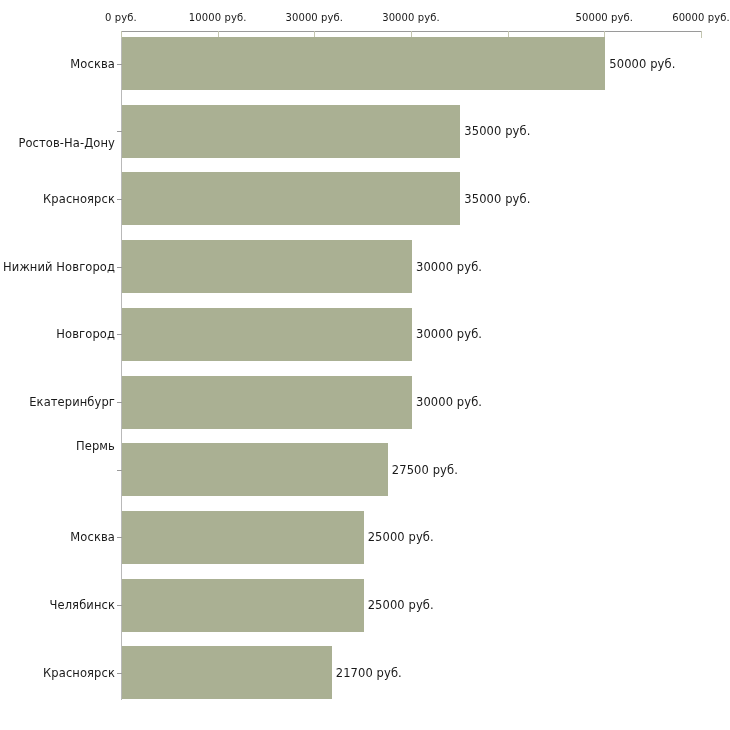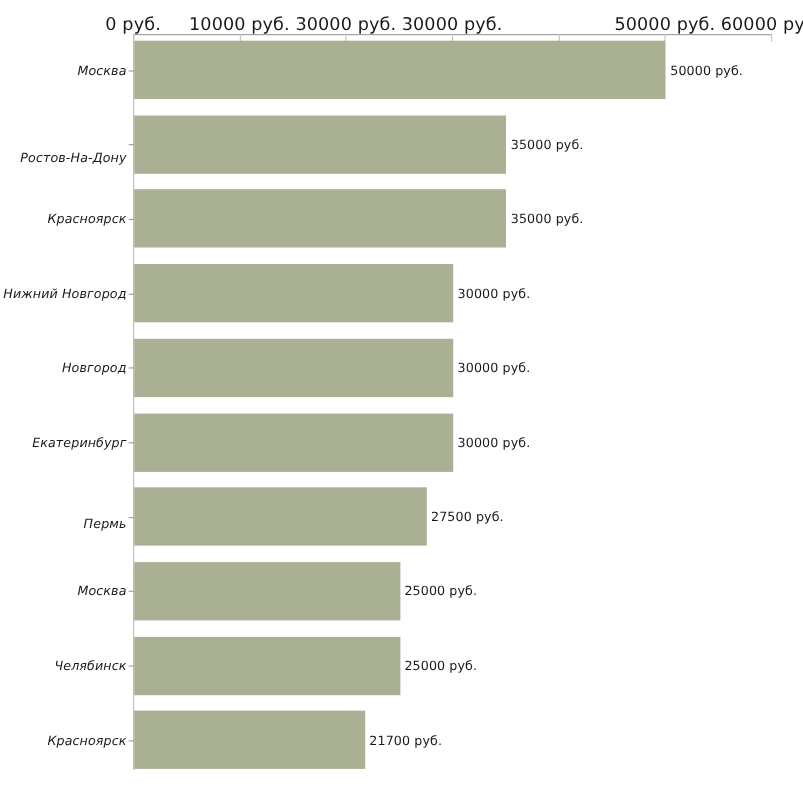--- a/index.html
+++ b/index.html
@@ -40,21 +40,21 @@
   .xtick {
     position: absolute;
     top: 31px;
     width: 1px;
     height: 7px;
     background: #c3c5b0;
   }
   .xtick-label {
     position: absolute;
     top: 12px;
-    font-size: 16px;
+    font-size: 10px;
     color: #1a1a1a;
     white-space: nowrap;
     transform: translateX(-50%);
     letter-spacing: 0.1px;
   }
 
   .ytick {
     position: absolute;
     left: 117px;
     width: 5px;
@@ -63,21 +63,20 @@
   }
   .cat-label {
     position: absolute;
     right: 615px; 
     font-size: 11.5px;
     color: #1a1a1a;
     white-space: nowrap;
     text-align: right;
     transform: translateY(-50%);
     letter-spacing: 0.1px;
-    font-style: italic;
   }
 
   .bar {
     position: absolute;
     left: 122px;
     background: #aab093;
   }
   .bar-value {
     position: absolute;
     font-size: 11.5px;
@@ -120,21 +119,21 @@
       <div class="cat-label" style="top: 143px; margin-left: 19px;">Ростов-На-Дону</div>
       <div class="ytick" style="top: 198.9px;"></div>
       <div class="cat-label" style="top: 198.9px;">Красноярск</div>
       <div class="ytick" style="top: 266.6px;"></div>
       <div class="cat-label" style="top: 266.6px;">Нижний Новгород</div>
       <div class="ytick" style="top: 334.3px;"></div>
       <div class="cat-label" style="top: 334.3px;">Новгород</div>
       <div class="ytick" style="top: 402px;"></div>
       <div class="cat-label" style="top: 402px; margin-left: 13px;">Екатеринбург</div>
       <div class="ytick" style="top: 469.7px;"></div>
-      <div class="cat-label" style="top: 476px; margin-left: 14px;">Пермь</div>
+      <div class="cat-label" style="top: 446px; margin-left: 14px;">Пермь</div>
       <div class="ytick" style="top: 537.4px;"></div>
       <div class="cat-label" style="top: 537.4px;">Москва</div>
       <div class="ytick" style="top: 605.1px;"></div>
       <div class="cat-label" style="top: 605.1px;">Челябинск</div>
       <div class="ytick" style="top: 672.8px;"></div>
       <div class="cat-label" style="top: 672.8px;">Красноярск</div>
     </div>
   <div id="bars-layer">
       <div class="bar" title="Москва — 50000 руб." style="top: 37px; height: 53px; width: 483.333px; background: rgb(170, 176, 147);"></div>
       <div class="bar-value" style="left: 609.333px; top: 63.5px;">50000 руб.</div>

